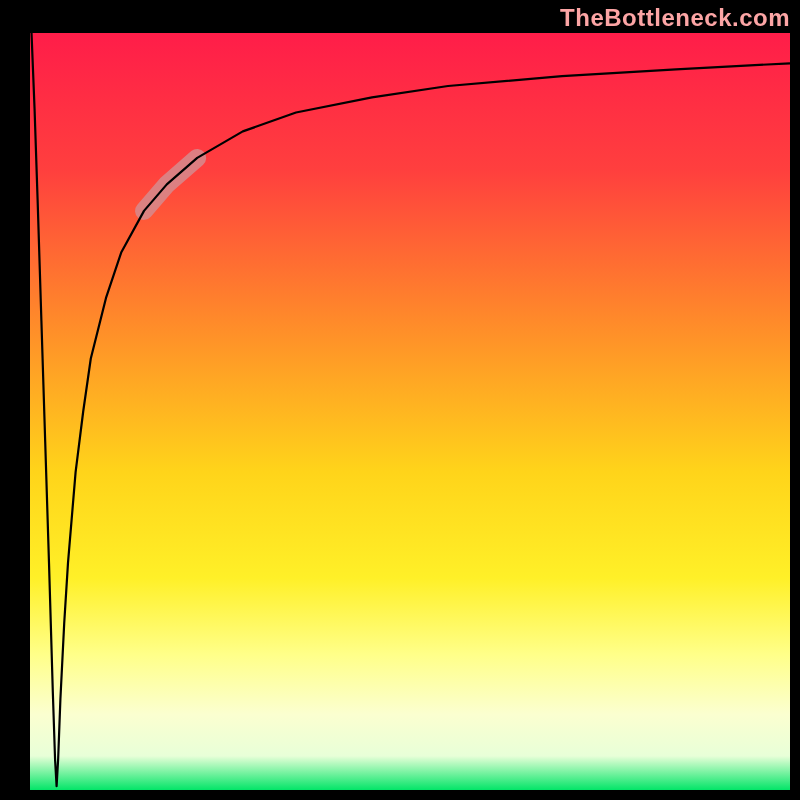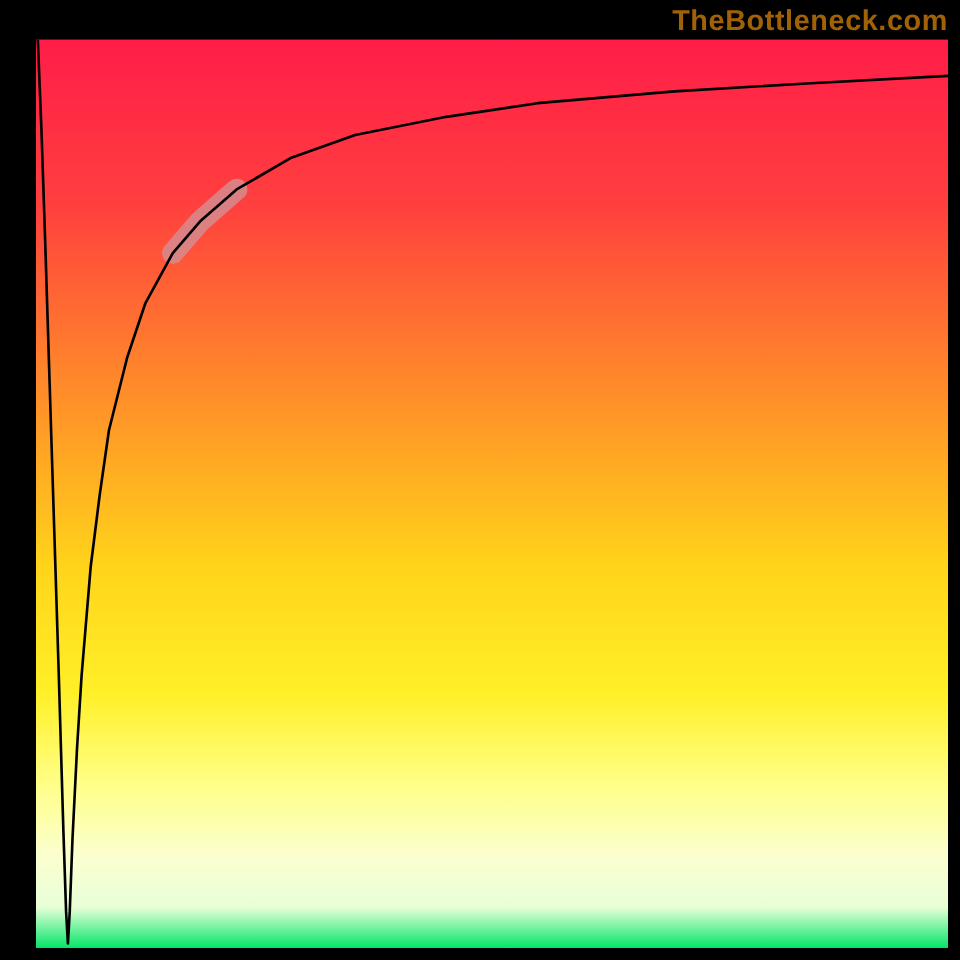--- a/index.html
+++ b/index.html
@@ -15,21 +15,21 @@
     width: 800px;
     height: 800px;
   }
   .watermark {
     position: absolute;
     top: 4px;
     right: 10px;
     font-family: Arial, Helvetica, sans-serif;
     font-size: 24px;
     font-weight: bold;
-    color: #a16207;
+    color: #fca5a5;
     letter-spacing: 0.5px;
     z-index: 10;
   }
   svg {
     display: block;
   }
 </style>
 </head>
 <body>
 

